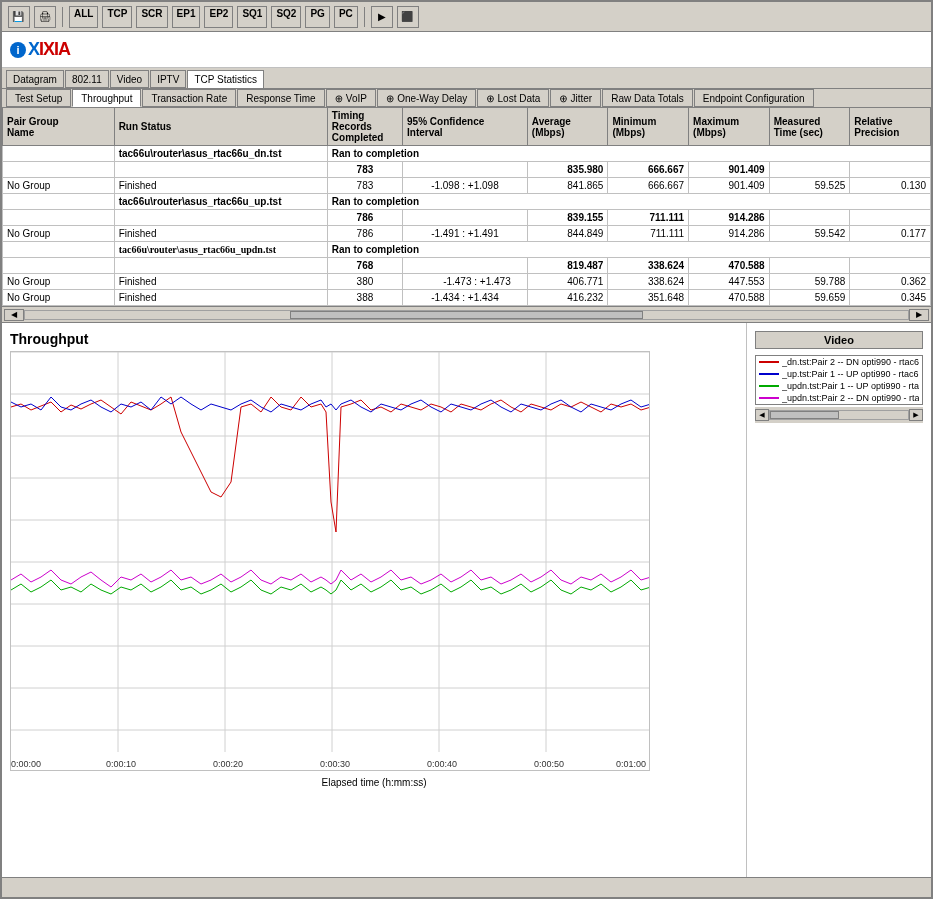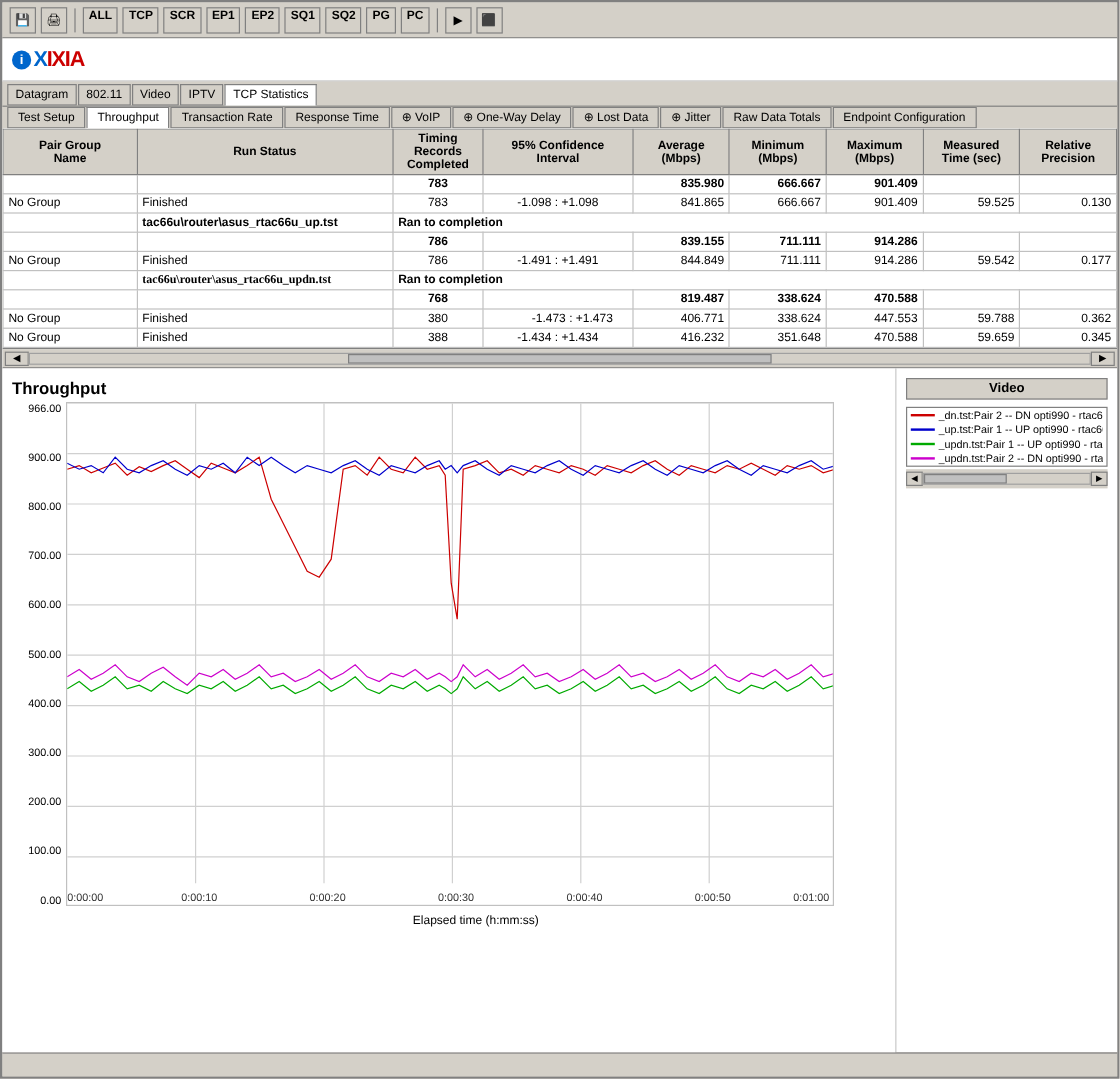--- a/index.html
+++ b/index.html
@@ -31,21 +31,21 @@
     .tabs-row { display: flex; align-items: flex-end; padding: 2px 4px 0; gap: 1px; }
     .tab-group { display: flex; align-items: center; gap: 2px; padding: 2px 6px; border: 1px solid #808080; background: #d4d0c8; font-size: 10px; cursor: pointer; height: 18px; }
     .tab-group.active { background: white; border-bottom: none; }
     .sub-tabs { display: flex; padding: 0 4px; border-top: 1px solid #808080; background: #d4d0c8; }
     .sub-tab { padding: 2px 8px; font-size: 10px; cursor: pointer; border: 1px solid #808080; margin-right: 1px; background: #d4d0c8; height: 18px; display: flex; align-items: center; }
     .sub-tab.active { background: white; border-bottom: 1px solid white; }
     
     .main-content { flex: 1; display: flex; flex-direction: column; overflow: hidden; background: white; }
     
     .data-table { width: 100%; border-collapse: collapse; font-size: 10px; flex-shrink: 0; }
-    .data-table th { background: #d4d0c8; border: 1px solid #808080; padding: 2px 4px; text-align: center; font-size: 10px; vertical-align: middle; }
+    .data-table th { background: #d4d0c8; border: 1px solid #808080; padding: 2px 4px; text-align: left; font-size: 10px; vertical-align: middle; }
     .data-table td { border: 1px solid #c0c0c0; padding: 2px 4px; white-space: nowrap; }
     .legend-item { font-size: 9px; padding: 1px 3px; display: flex; align-items: center; gap: 3px; cursor: pointer; }
     
     .table-wrapper { overflow-x: auto; flex-shrink: 0; }
     .chart-and-legend { display: flex; flex: 1; }
   </style>
 </head>
 <body>
 
 <div class="window">
@@ -110,20 +110,25 @@
             <th style="width:60px;">Timing Records<br>Completed</th>
             <th style="width:100px;">95% Confidence<br>Interval</th>
             <th style="width:65px;">Average<br>(Mbps)</th>
             <th style="width:65px;">Minimum<br>(Mbps)</th>
             <th style="width:65px;">Maximum<br>(Mbps)</th>
             <th style="width:65px;">Measured<br>Time (sec)</th>
             <th style="width:65px;">Relative<br>Precision</th>
           </tr>
         </thead>
         <tbody id="table-body">
+        <tr>
+      <td></td>
+      <td colspan="1" style="font-weight:bold;">tac66u\router\asus_rtac66u_dn.tst</td>
+      <td colspan="7" style="font-weight:bold;">Ran to completion</td>
+    </tr>
             <tr>
       <td></td>
       <td></td>
       <td style="text-align:center;font-weight:bold;">783</td>
       <td style="text-align:center;"></td>
       <td style="text-align:right;font-weight:bold;">835.980</td>
       <td style="text-align:right;font-weight:bold;">666.667</td>
       <td style="text-align:right;font-weight:bold;">901.409</td>
       <td style="text-align:right;"></td>
       <td style="text-align:right;"></td>
@@ -215,33 +220,20 @@
       </div>
       <div style="width:20px;height:12px;background:#d4d0c8;border:1px solid #808080;display:flex;align-items:center;justify-content:center;font-size:8px;cursor:pointer;">▶</div>
     </div>
 
     <div class="chart-and-legend" style="display:flex; flex:1; min-height:0;">
 
       <div style="flex:1; padding:8px; background:white; position:relative;">
         <div style="font-size:14px;font-weight:bold;margin-bottom:4px;">Throughput</div>
         <div style="display:flex; position:relative;">
 
-          <div style="width:45px;display:flex;flex-direction:column;justify-content:space-between;font-size:9px;text-align:right;padding-right:4px;height:420px;">
-            <span>966.00</span>
-            <span>900.00</span>
-            <span>800.00</span>
-            <span>700.00</span>
-            <span>600.00</span>
-            <span>500.00</span>
-            <span>400.00</span>
-            <span>300.00</span>
-            <span>200.00</span>
-            <span>100.00</span>
-            <span>0.00</span>
-          </div>
 
           <div style="flex:1;">
             <svg width="640" height="420" style="border:1px solid #c0c0c0; background:white;">
 
               <line x1="0" y1="0" x2="640" y2="0" stroke="#d0d0d0" stroke-width="1"></line>
               <line x1="0" y1="42" x2="640" y2="42" stroke="#d0d0d0" stroke-width="1"></line>
               <line x1="0" y1="84" x2="640" y2="84" stroke="#d0d0d0" stroke-width="1"></line>
               <line x1="0" y1="126" x2="640" y2="126" stroke="#d0d0d0" stroke-width="1"></line>
               <line x1="0" y1="168" x2="640" y2="168" stroke="#d0d0d0" stroke-width="1"></line>
               <line x1="0" y1="210" x2="640" y2="210" stroke="#d0d0d0" stroke-width="1"></line>

